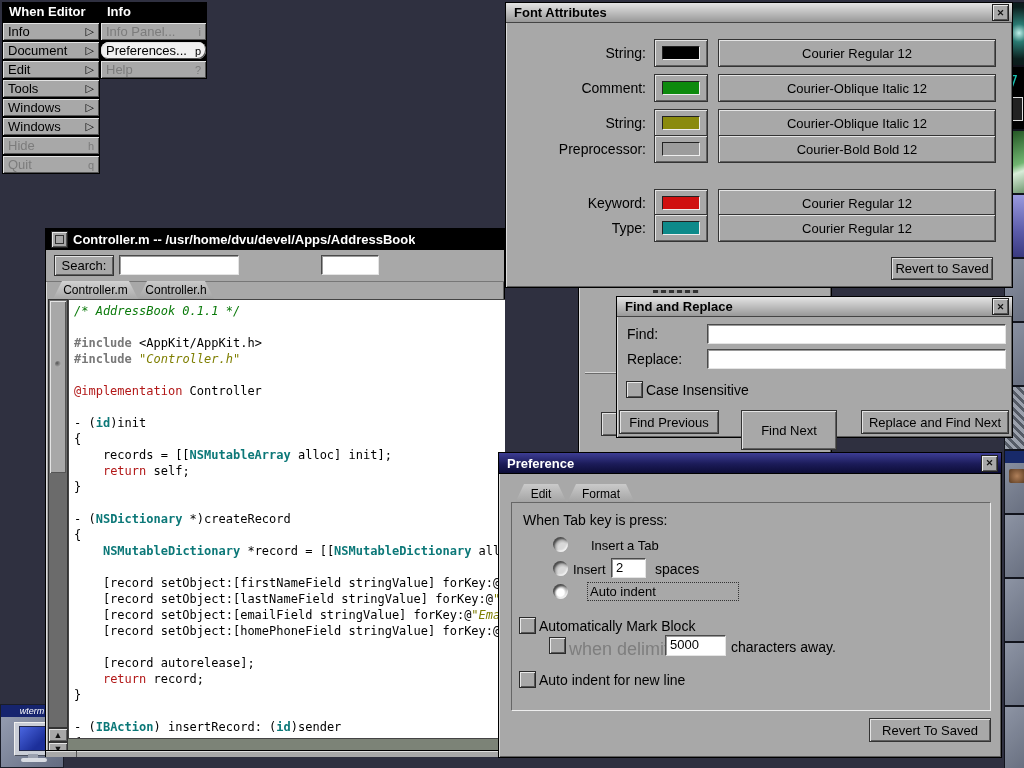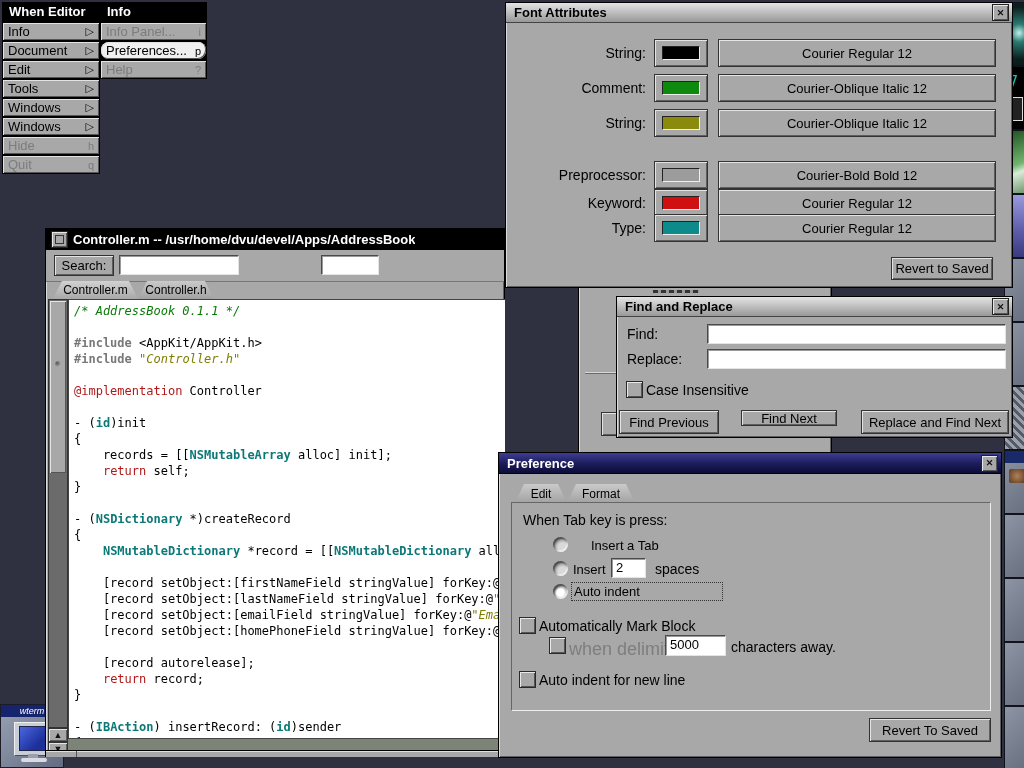--- a/index.html
+++ b/index.html
@@ -78,21 +78,21 @@
   .fa-font{left:212px;width:278px;height:28px;}
 
   
   #findreplace{left:616px;top:296px;width:397px;height:142px;z-index:6;}
 
   
   #preference{left:498px;top:452px;width:504px;height:306px;z-index:7;}
   .groupbox{position:absolute;left:12px;top:49px;width:478px;height:207px;border:1px solid;border-color:#666 #eee #eee #666;}
   .ptab{height:19px;}
   .gray-text{color:#7e7e7e;}
-  .dotted{border:1px dotted #333;}
+  .dotted{border:1px dotted #333;margin-left:16px;}
 
   
   #wterm{position:absolute;left:0;top:704px;width:64px;height:64px;z-index:2;
        background:linear-gradient(135deg,#99a1b5,#636b80);border:1px solid #1a1d28;box-sizing:border-box;font-style:italic;}
   .appicon-title{position:absolute;left:0;top:0;right:0;height:12px;background:#16246e;color:#fff;
        font-size:9px;line-height:12px;text-align:center;}
   .mon-body{position:absolute;left:13px;top:17px;width:38px;height:32px;background:#c9cdd6;
        border:1px solid;border-color:#f0f0f0 #4a4f5c #4a4f5c #f0f0f0;}
   .mon-screen{position:absolute;left:4px;top:3px;right:4px;bottom:4px;
        background:linear-gradient(135deg,#4a66e0,#1c2f9a 70%);border:1px solid #20264a;}
@@ -211,21 +211,21 @@
           </div>
           <div class="btn fa-font">Courier-Oblique Italic 12</div>
         </div>
         <div class="fa-row" style="top: 106px;">
           <div class="fa-label">String:</div>
           <div class="btn fa-swatch">
             <div class="fa-swatch-inner" style="background: rgb(138, 138, 13);"></div>
           </div>
           <div class="btn fa-font">Courier-Oblique Italic 12</div>
         </div>
-        <div class="fa-row" style="top: 158px;">
+        <div class="fa-row" style="top: 132px;">
           <div class="fa-label">Preprocessor:</div>
           <div class="btn fa-swatch">
             <div class="fa-swatch-inner" style="background: rgb(156, 156, 156);"></div>
           </div>
           <div class="btn fa-font">Courier-Bold Bold 12</div>
         </div>
         <div class="fa-row" style="top: 176px; margin-top: 10px;">
           <div class="fa-label">Keyword:</div>
           <div class="btn fa-swatch">
             <div class="fa-swatch-inner" style="background: rgb(208, 16, 16);"></div>
@@ -249,21 +249,21 @@
       <div class="closebtn">✕</div>
     </div>
     <span class="lbl" style="left:10px;top:29px;">Find:</span>
     <div class="field" style="left:90px;top:27px;width:299px;height:20px;"></div>
     <span class="lbl" style="left:10px;top:54px;">Replace:</span>
     <div class="field" style="left:90px;top:52px;width:299px;height:20px;"></div>
     <div class="checkbox" style="left:9px;top:84px;"></div>
     <span class="lbl" style="left:29px;top:85px;">Case Insensitive</span>
     <div>
         <div class="btn" style="left: 2px; top: 113px; width: 100px; height: 24px;">Find Previous</div>
-        <div class="btn" style="left: 124px; top: 113px; width: 96px; height: 16px;">Find Next</div>
+        <div class="btn" style="left: 124px; top: 113px; width: 96px; height: 40px;">Find Next</div>
         <div class="btn" style="left: 244px; top: 113px; width: 148px; height: 24px;">Replace and Find Next</div>
       </div>
   </div>
 
   <div id="preference" class="win">
     <div class="titlebar blue">
       <span class="tt">Preference</span>
       <div class="closebtn">✕</div>
     </div>
     <div class="tab ptab" style="left:16px;top:31px;width:52px;">Edit</div>

